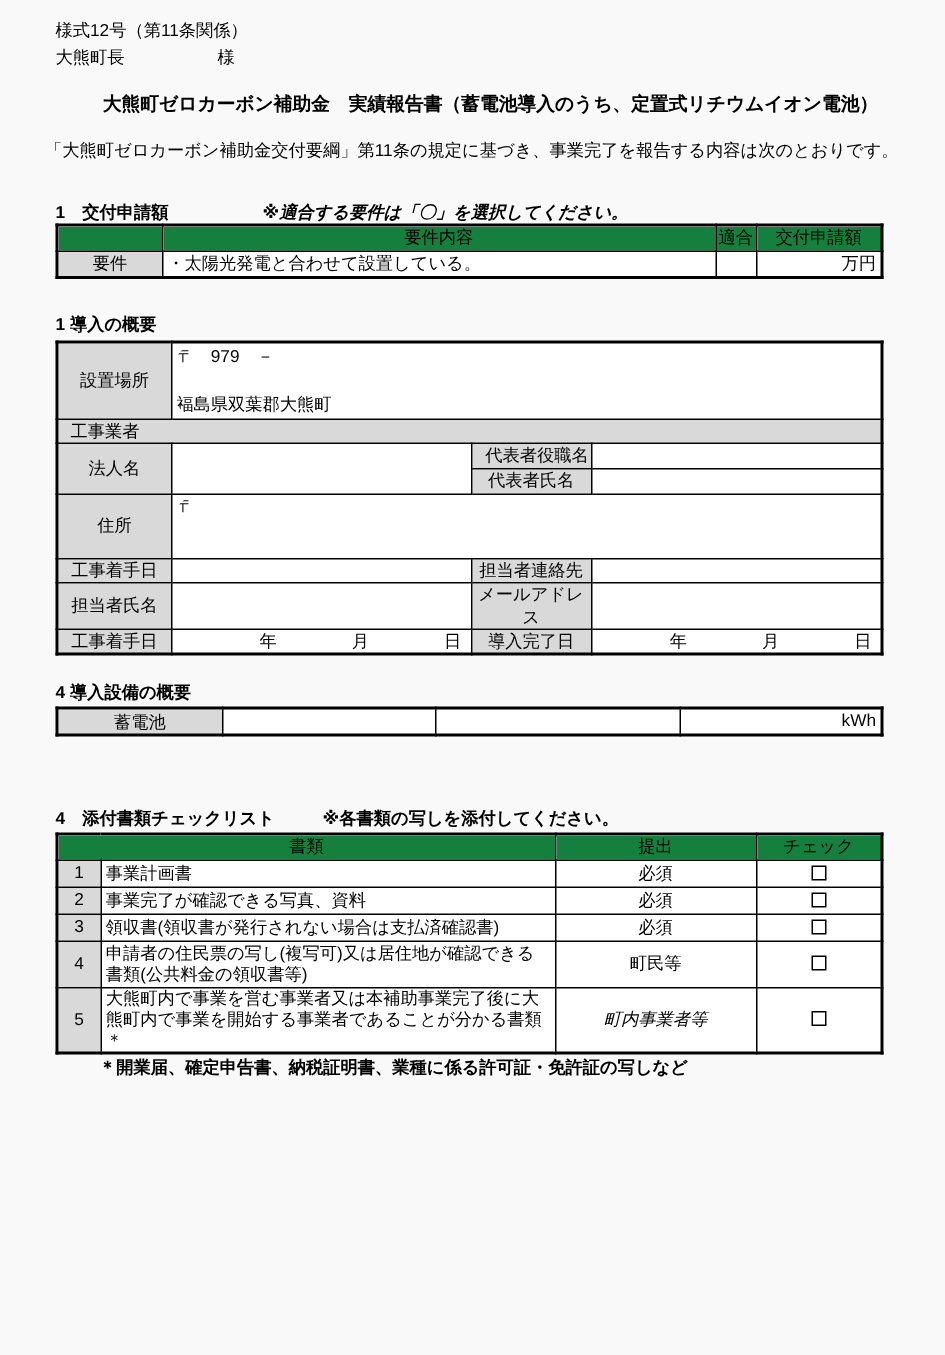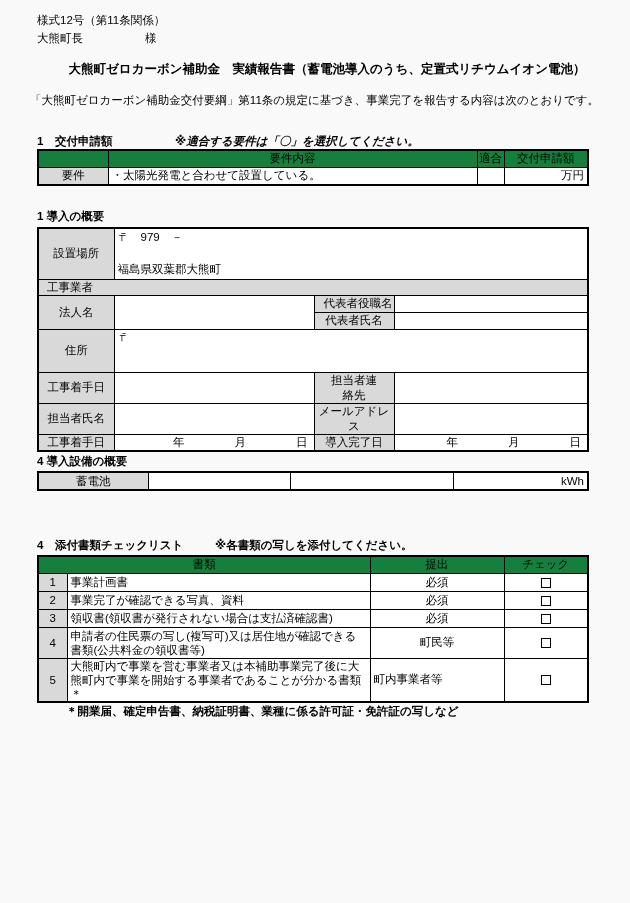--- a/index.html
+++ b/index.html
@@ -112,21 +112,21 @@
     </tr>
     <tr style="height:43px;">
       <td class="lbl">住所</td>
       <td class="val top" colspan="3">
         <span>〒</span>
       </td>
     </tr>
     <tr style="height:16px;">
       <td class="lbl">工事着手日</td>
       <td class="val"></td>
-      <td class="lbl" style="padding:0 16px;">担当者連絡先</td>
+      <td class="lbl" style="padding:0 1px;">担当者連絡先</td>
       <td class="val"></td>
     </tr>
     <tr style="height:16px;">
       <td class="lbl">担当者氏名</td>
       <td class="val"></td>
       <td class="lbl" style="padding:0 1px;">メールアドレス</td>
       <td class="val"></td>
     </tr>
     <tr style="height:17px;">
       <td class="lbl">工事着手日</td>
@@ -204,21 +204,21 @@
     </tr>
     <tr style="height:31px;">
       <td class="lbl">4</td>
       <td class="val left" style="line-height:14px;">申請者の住民票の写し(複写可)又は居住地が確認できる書類(公共料金の領収書等)</td>
       <td class="val" style="text-align:center;">町民等</td>
       <td class="val chk-cell"><span class="checkbox"></span></td>
     </tr>
     <tr style="height:30px;">
       <td class="lbl">5</td>
       <td class="val left" style="line-height:14px;margin-left:33px;">大熊町内で事業を営む事業者又は本補助事業完了後に大熊町内で事業を開始する事業者であることが分かる書類＊</td>
-      <td class="val" style="">町内事業者等</td>
+      <td class="val" style="text-align:center;font-style:italic;">町内事業者等</td>
       <td class="val chk-cell"><span class="checkbox"></span></td>
     </tr>
   </tbody>
     </table>
 
   <div class="abs bold" style="left:42px; top:704px;">＊開業届、確定申告書、納税証明書、業種に係る許可証・免許証の写しなど</div>
 
 </div>
 
 </body></html>

